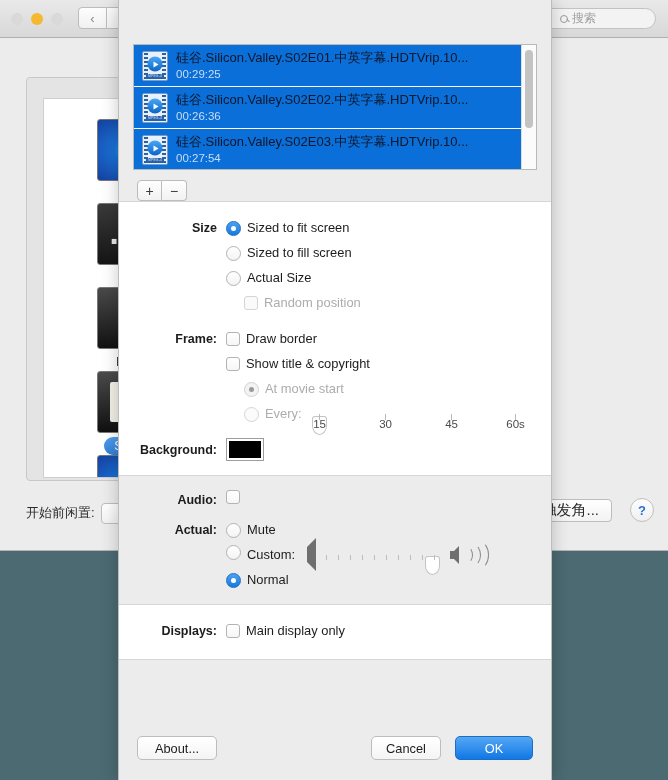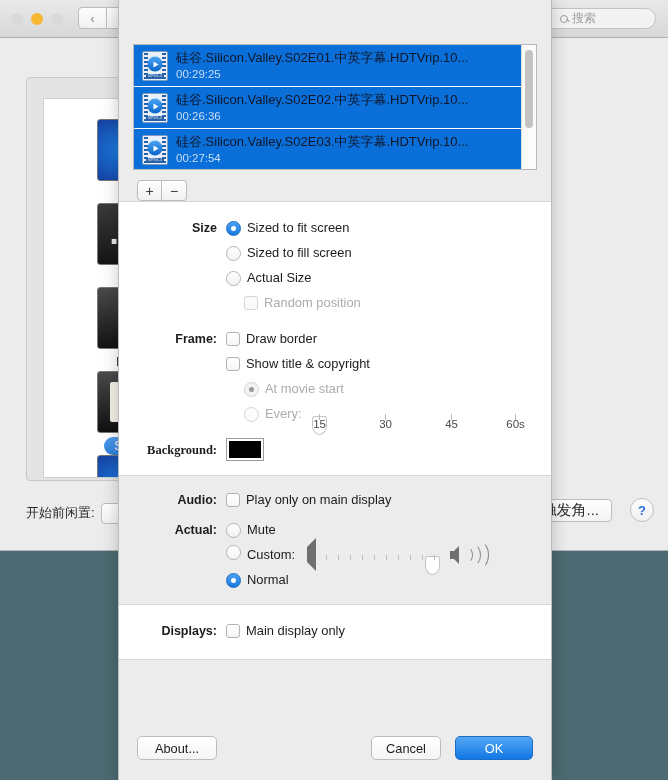--- a/index.html
+++ b/index.html
@@ -532,38 +532,37 @@
               <span style="left:8px;">15</span>
               <span style="left:74px;">30</span>
               <span style="left:140px;">45</span>
               <span style="left:204px;">60s</span>
             </span>
           </span>
         </div>
       </div>
     </div>
 
-    <div class="row" style="margin-top:14px; align-items:center;font-family:Liberation Serif, serif;">
+    <div class="row" style="margin-top:14px; align-items:center;">
       <div class="rowlabel">Background:</div>
       <div class="ctl">
         <span class="colorwell">
           <i id="bg-swatch" style="background: rgb(0, 0, 0);"></i>
         </span>
       </div>
     </div>
   </div>
 
   <div class="divider"></div>
 
   <div class="sec grey" style="padding:14px 0 14px 0;">
     <div class="row">
       <div class="rowlabel">Audio:</div>
       <div class="ctl">
         <span class="cb"></span>
-        <span class="ctl-text">Play only on main display</span>
       </div>
     </div>
 
     <div class="row" style="margin-top:10px;">
       <div class="rowlabel">Actual:</div>
       <div class="stack">
         <div class="ctl">
           <span class="rb"></span>
           <span class="ctl-text">Mute</span>
         </div>

